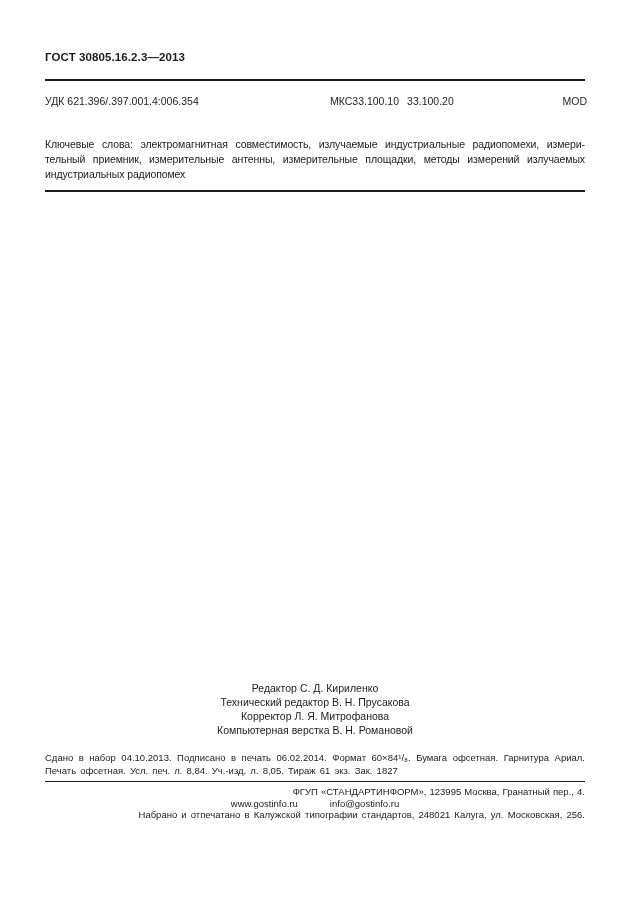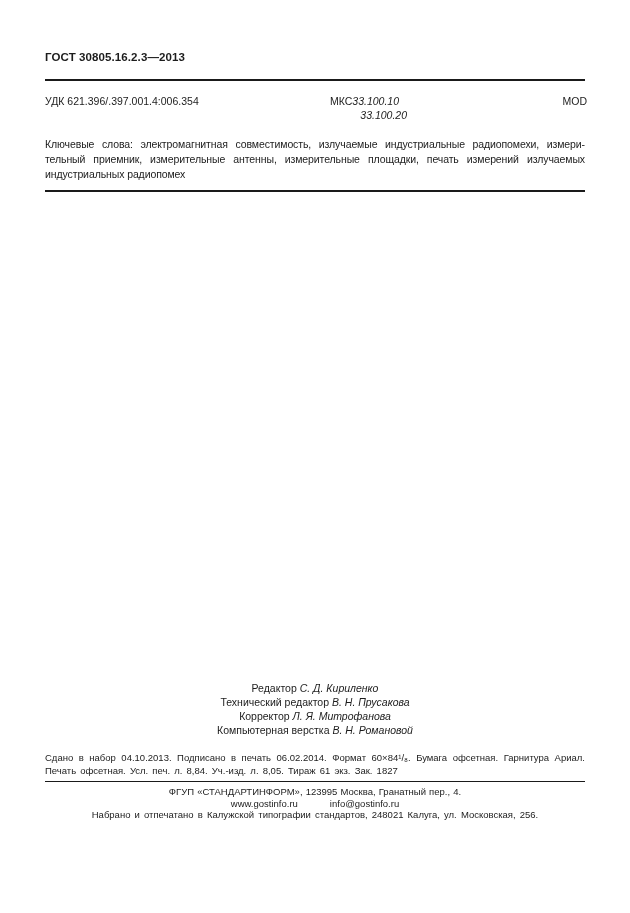--- a/index.html
+++ b/index.html
@@ -43,21 +43,21 @@
   .udk {
     left: 45px; top: 95px;
     font-size: 10.5px;
     white-space: nowrap;
   }
   .mks {
     left: 330px; top: 95px;
     font-size: 10.5px;
     display: flex;
   }
-  .mks-codes { display: flex; flex-direction: column; line-height: 13.5px; font-style: italic; }
+  .mks-codes { display: flex; flex-direction: row; line-height: 13.5px; }
   .mks-code2 { padding-left: 8px; }
   .mod {
     right: 43px; top: 95px;
     font-size: 10.5px;
     white-space: nowrap;
   }
 
   .keywords {
     left: 45px; top: 137px;
     width: 540px;
@@ -72,40 +72,40 @@
   }
   .kw-line { white-space: normal; }
 
   .editors {
     left: 45px; top: 681px;
     width: 540px;
     text-align: center;
     font-size: 10.5px;
     line-height: 14px;
   }
-  .it { font-style: italic; }
+  .it { }
 
   .imprint {
     left: 45px; top: 751px;
     width: 540px;
     font-size: 9.5px;
     line-height: 13px;
     overflow: hidden;
   }
   .imprint-line2 {
     text-align: left;
     word-spacing: 1.5px;
   }
 
   .publisher {
     left: 45px; top: 786px;
     width: 540px;
     font-size: 9.5px;
     line-height: 11.5px;
-    text-align: center;
+    text-align: right;
   }
   .publisher-line1 { word-spacing: 0.5px; }
   .publisher-contacts {
     display: flex;
     justify-content: center;
     gap: 32px;
   }
   .publisher-line3 { word-spacing: 1.5px; }
 </style>
 </head>
@@ -124,21 +124,21 @@
     <span class="mks-codes">
       <span class="mks-code">33.100.10</span>
       <span class="mks-code mks-code2">33.100.20</span>
     </span>
   </div>
 
   <div class="abs mod">MOD</div>
 
   <div class="abs keywords">
     <div class="kw-line just">Ключевые слова: электромагнитная совместимость, излучаемые индустриальные радиопомехи, измери-</div>
-    <div class="kw-line just">тельный приемник, измерительные антенны, измерительные площадки, печать измерений излучаемых</div>
+    <div class="kw-line just">тельный приемник, измерительные антенны, измерительные площадки, методы измерений излучаемых</div>
     <div class="kw-line">индустриальных радиопомех</div>
   </div>
 
   <div class="abs rule rule-mid" style="background: rgb(26, 26, 26);"></div>
 
   <div class="abs editors">
     <div class="editor-line">
       <span>Редактор</span>
       <span class="it">С. Д. Кириленко</span>
     </div>

